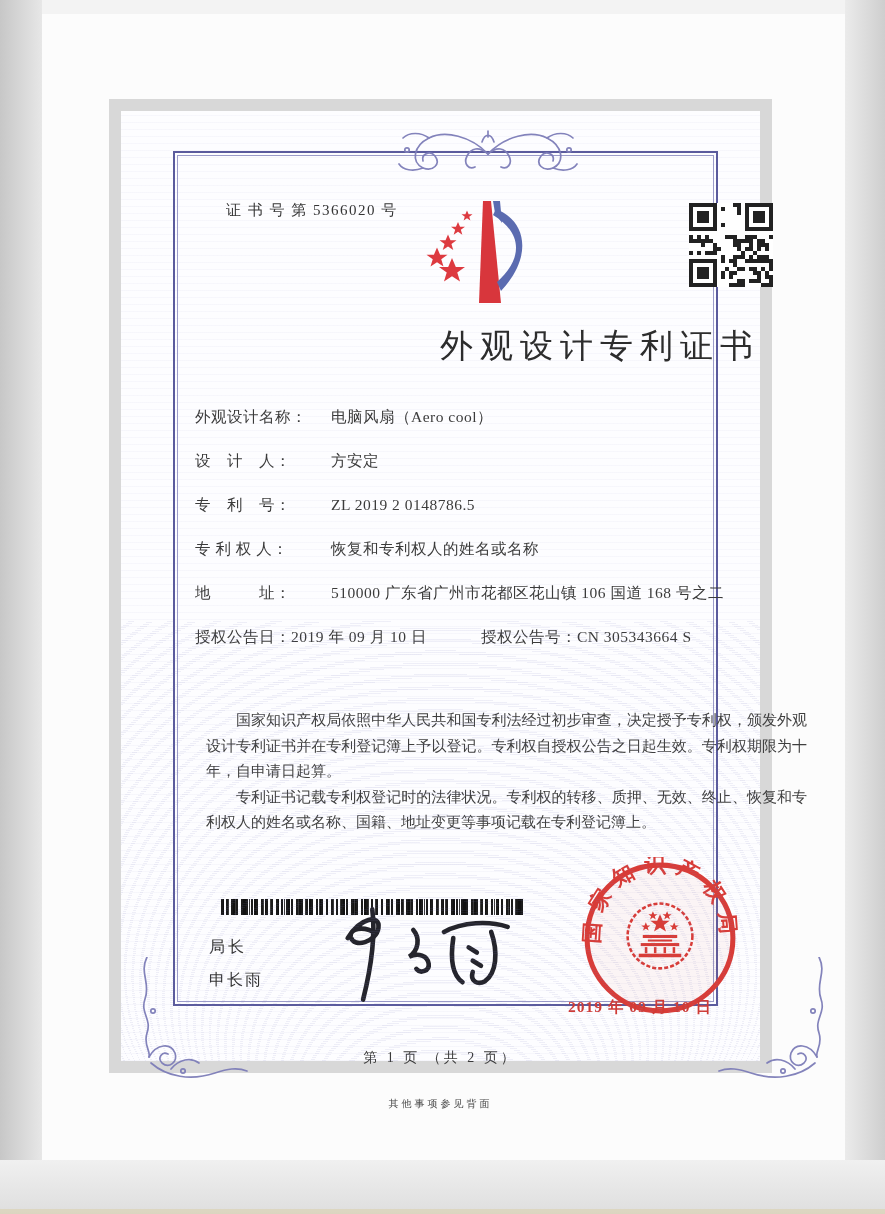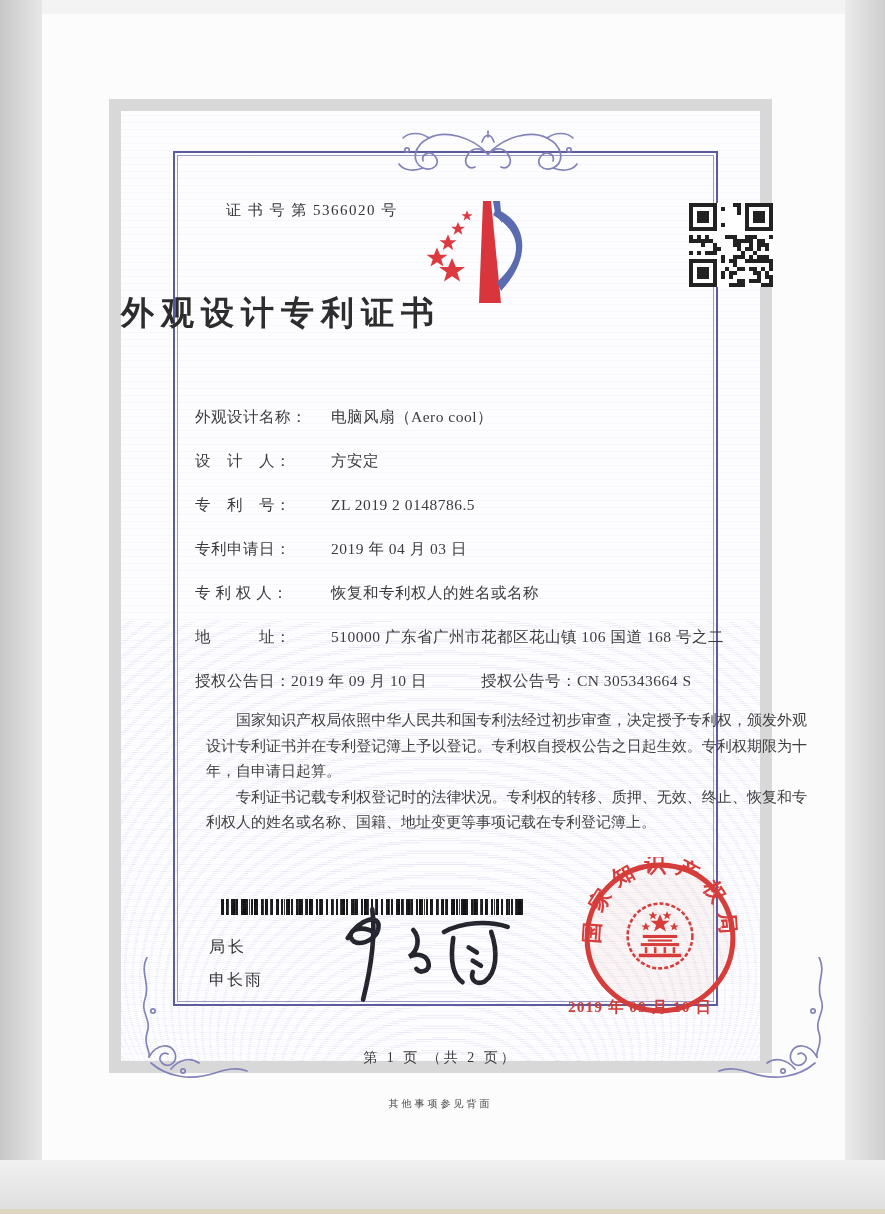--- a/index.html
+++ b/index.html
@@ -32,21 +32,21 @@
              rgba(122,122,188,.11) 0 1px, rgba(0,0,0,0) 1px 6px);
            pointer-events:none; }
   .cert-border { position:absolute; left:52px; top:40px; right:42px; bottom:55px;
                  border:2px solid #5b5b9d; }
   .cert-border::after { content:''; position:absolute; inset:2px; border:1px solid #9b9bc9; }
   .abs { position:absolute; }
   
   .cert-no   { left:85px; top:90px; font-size:15px; letter-spacing:1.5px; color:#353535;margin-left:20px; }
   .logo      { left:300px; top:86px; width:120px; height:110px; }
   .qr        { left:568px; top:92px; width:84px; height:84px; }
-  .title     { left:0; right:0; top:180px; text-align:left; font-size:33px; font-weight:bold;
+  .title     { left:0; right:0; top:213px; text-align:right; font-size:33px; font-weight:normal;
                letter-spacing:7px; color:#2d2d2d; }
   .fields    { left:74px; top:294px; right:36px; }
   .field-row { font-size:15.5px; line-height:24px; margin-bottom:20px; letter-spacing:.5px;
                white-space:nowrap; }
   .f-label   { display:inline-block; min-width:136px; }
   .grant-gap { display:inline-block; width:54px; }
   .paras     { left:85px; top:597px; width:601px; font-size:15px; line-height:25.5px;
                text-align:justify; color:#3f3f3f; }
   .paras p   { margin:0; text-indent:2em; }
   .barcode   { left:100px; top:788px; width:302px; height:16px;
@@ -267,23 +267,20 @@
         <div class="field-row">
           <span class="f-label">外观设计名称：</span><span class="f-value">电脑风扇（Aero cool）</span>
         </div>
         <div class="field-row">
           <span class="f-label">设　计　人：</span><span class="f-value">方安定</span>
         </div>
         <div class="field-row">
           <span class="f-label">专　利　号：</span><span class="f-value">ZL 2019 2 0148786.5</span>
         </div>
         <div class="field-row">
-          <span class="f-label">专利申请日：</span><span class="f-value">2019 年 04 月 03 日</span>
-        </div>
-        <div class="field-row">
           <span class="f-label">专 利 权 人：</span><span class="f-value">恢复和专利权人的姓名或名称</span>
         </div>
         <div class="field-row">
           <span class="f-label">地　　　址：</span><span class="f-value">510000 广东省广州市花都区花山镇 106 国道 168 号之二</span>
         </div>
         <div class="field-row">
           <span>授权公告日：</span><span>2019 年 09 月 10 日</span><span class="grant-gap"></span><span>授权公告号：</span><span>CN 305343664 S</span>
         </div>
       </div>
 

